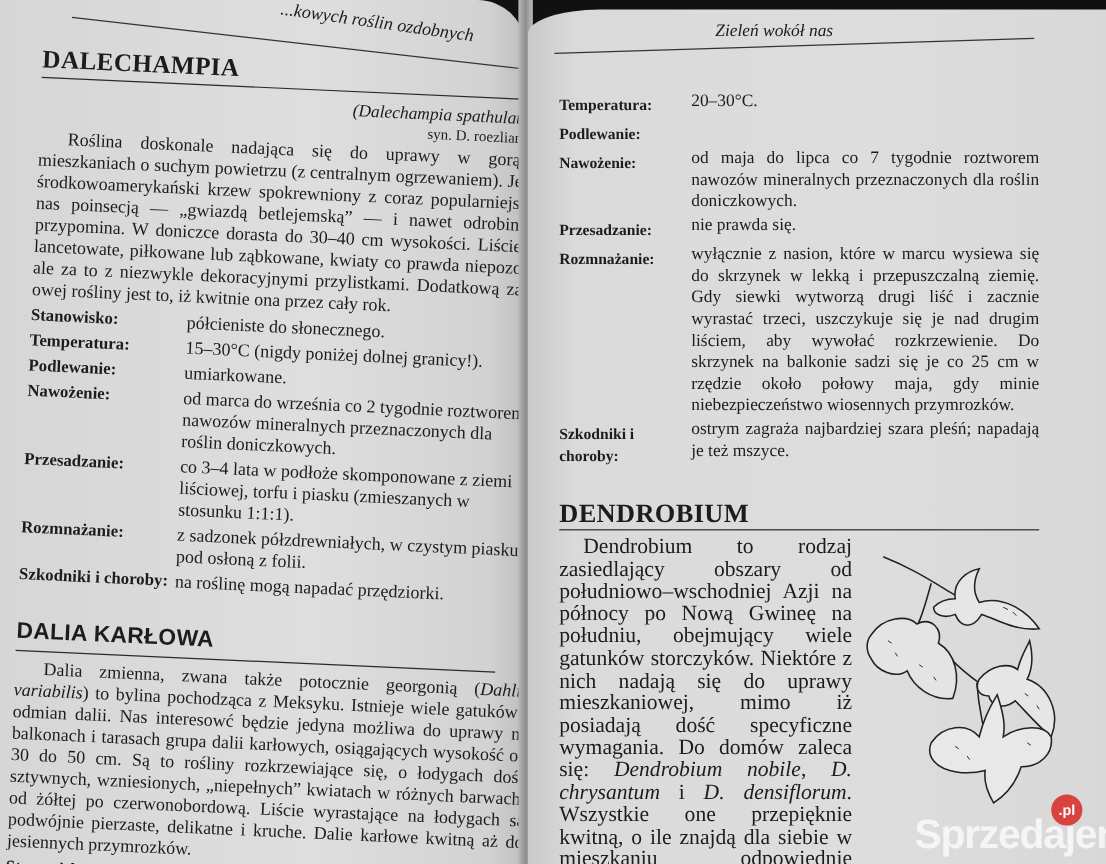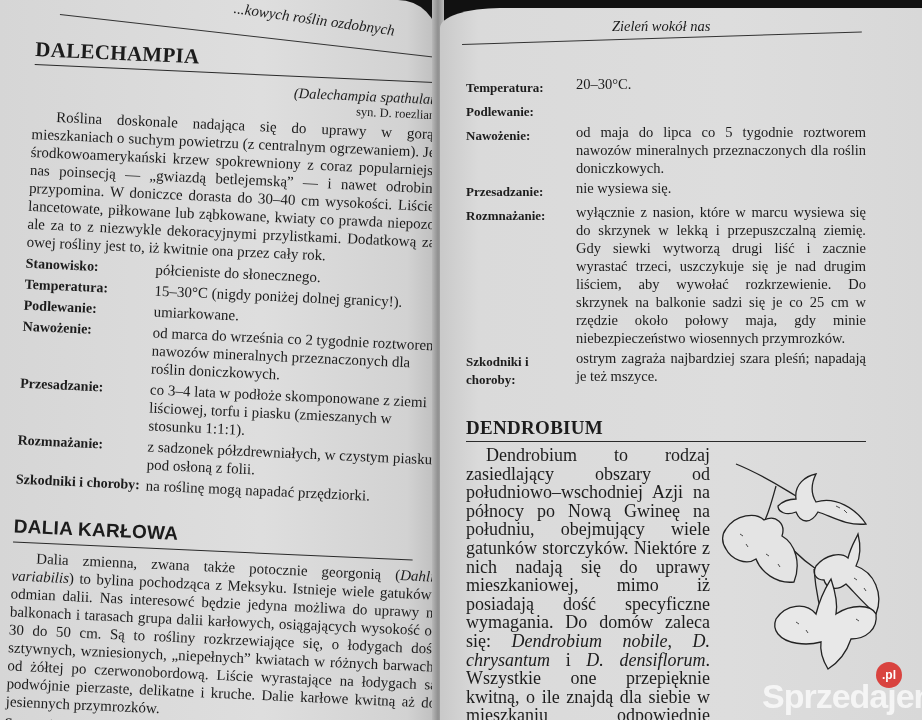--- a/index.html
+++ b/index.html
@@ -69,36 +69,36 @@
     display:flex; font-size:15px; line-height:18px; margin-bottom:3px;
   }
   .fact .label {
     font-weight:bold; width:130px; flex:none; font-size:14px;
   }
   .fact .value { flex:1; padding-right:10px; }
   .gap-l { height:22px; }
 
   
   .running-head-right {
-    position:absolute; left:612px; top:18px;
+    position:absolute; left:596px; top:18px;
     font-style:italic; font-size:14.5px; white-space:nowrap;
   }
   .head-rule-right {
     position:absolute; left:462px; top:44px; width:400px; height:1px;
     border-top:1.5px solid #333;
     transform:rotate(-1.8deg); transform-origin:left top;
   }
   .right-content {
     position:absolute; left:466px; top:75px; width:400px;
   }
   .rfact { display:flex; font-size:14.5px; line-height:18px; margin-bottom:2px; }
   .rfact .label { font-weight:bold; width:110px; flex:none; font-size:13px; padding-top:4px; }
   .rfact .value { flex:1; text-align:justify; }
   .rsection-title {
-    font-weight:bold; font-size:19px; margin:28px 0 0 0; line-height:22px; letter-spacing:0.3px;
+    font-weight:bold; font-size:22px; margin:28px 0 0 0; line-height:22px; letter-spacing:0.3px;
   }
   .rsection-rule { border-top:1.5px solid #2a2a2a; width:400px; margin-top:2px; }
   .dendro-wrap { position:relative; }
   .dendro-text {
     width:244px; font-size:18px; line-height:18.6px; text-align:justify; margin-top:4px;
   }
   .dendro-text .indent { display:inline-block; width:20px; }
   .dendro-facts { width:320px; margin-top:4px; }
   .dfact { display:flex; font-size:14.5px; line-height:18.5px; margin-bottom:14px; }
   .dfact .label { font-weight:bold; width:118px; flex:none; font-size:13.5px; }
@@ -196,25 +196,25 @@
   <div>
     <div class="rfact">
         <span class="label">Temperatura:</span>
         <span class="value">20–30°C.</span>
       </div>
     <div class="rfact">
         <span class="label">Podlewanie:</span>
       </div>
     <div class="rfact">
         <span class="label">Nawożenie:</span>
-        <span class="value">od maja do lipca co 5 tygodnie roztworem nawozów mineralnych przeznaczonych dla roślin doniczkowych.</span>
+        <span class="value">od maja do lipca co 7 tygodnie roztworem nawozów mineralnych przeznaczonych dla roślin doniczkowych.</span>
       </div>
     <div class="rfact">
         <span class="label">Przesadzanie:</span>
-        <span class="value">nie wysiewa się.</span>
+        <span class="value">nie prawda się.</span>
       </div>
     <div class="rfact">
         <span class="label">Rozmnażanie:</span>
         <span class="value">wyłącznie z nasion, które w marcu wysiewa się do skrzynek w lekką i przepuszczalną ziemię. Gdy siewki wytworzą drugi liść i zacznie wyrastać trzeci, uszczykuje się je nad drugim liściem, aby wywołać rozkrzewienie. Do skrzynek na balkonie sadzi się je co 25 cm w rzędzie około połowy maja, gdy minie niebezpieczeństwo wiosennych przymrozków.</span>
       </div>
     <div class="rfact">
         <span class="label">Szkodniki i choroby:</span>
         <span class="value">ostrym zagraża najbardziej szara pleśń; napadają je też mszyce.</span>
       </div>
   </div>

